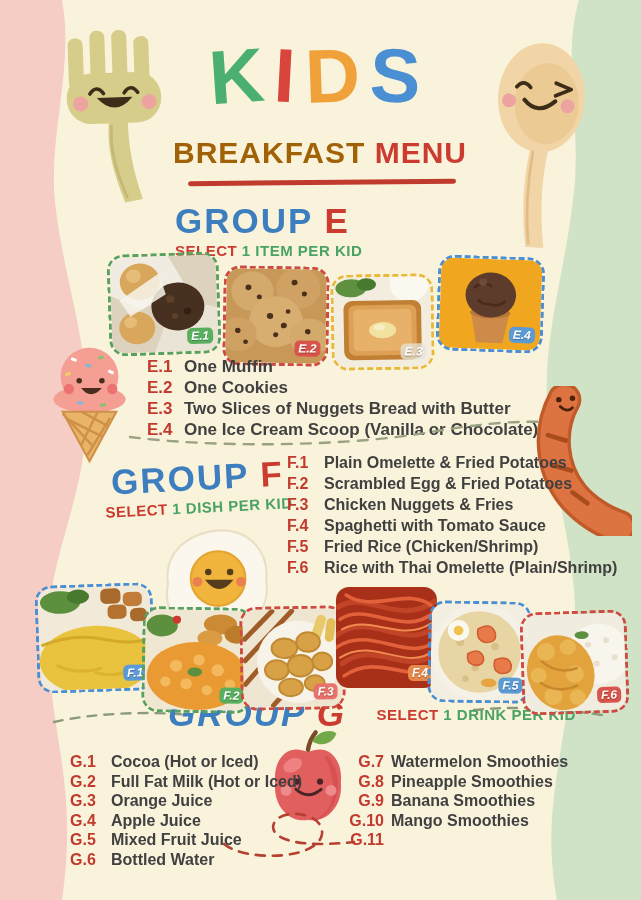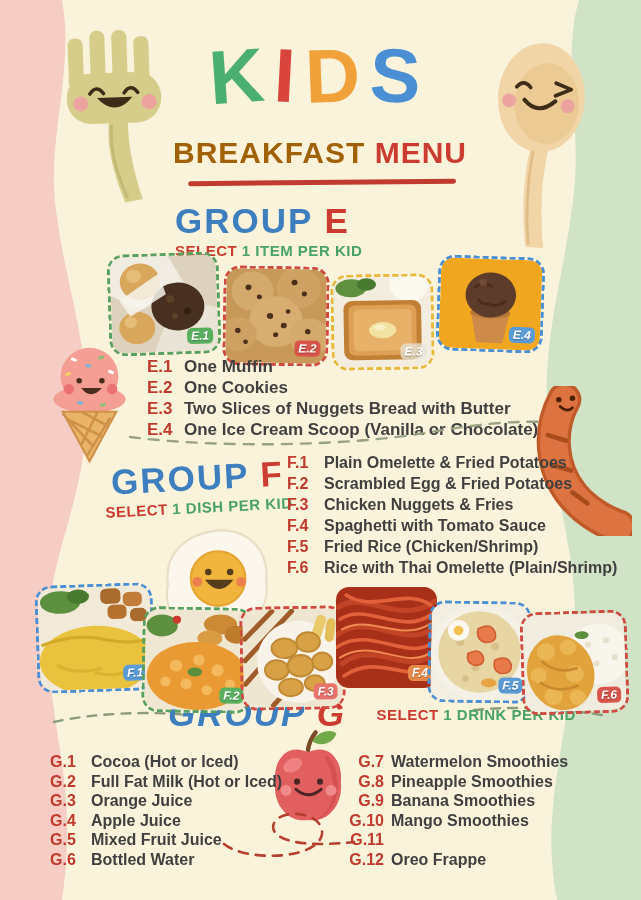--- a/index.html
+++ b/index.html
@@ -32,21 +32,21 @@
   .ghead-g .group-sub{display:inline-block;margin-left:26px;font-size:15px;vertical-align:6px;}
   
   .menu-list .row{display:flex;align-items:baseline;}
   .mid{color:#c13a2e;flex:0 0 auto;margin-right:7px;}
   .mtx{color:#404040;}
   .list-e{left:147px;top:356px;font-size:17px;line-height:21px;}
   .list-e .mid{width:30px;}
   .list-f{left:287px;top:452px;font-size:16px;line-height:21px;}
   .list-f .mid{width:30px;}
   .list-g{font-size:16px;line-height:19.5px;}
-  .list-gl{left:50px;top:752px;}
+  .list-gl{left:70px;top:752px;}
   .list-gr{left:342px;top:752px;text-align:right;}
   .list-gl .mid{width:34px;}
   .list-gr .mid{width:42px;}
   
   .tile{position:absolute;border-radius:17px;border:3px dashed transparent;}
   .tile svg{display:block;width:100%;height:100%;border-radius:13px;}
   .badge{position:absolute;right:5px;bottom:7px;color:#fff;font-size:12px;font-style:italic;
          padding:0 4px;border-radius:5px;line-height:16px;text-shadow:0 1px 1px rgba(0,0,0,.3);}
   .bd-green{border-color:#58a05e;}  .bg-green{background:#58b05e;}
   .bd-red{border-color:#cf4a41;}    .bg-red{background:#d9544a;}
@@ -459,17 +459,13 @@
       <span class="mid">G.9</span>
       <span class="mtx">Banana Smoothies</span>
     </div>
   <div class="row">
       <span class="mid">G.10</span>
       <span class="mtx">Mango Smoothies</span>
     </div>
   <div class="row">
       <span class="mid">G.11</span>
     </div>
-  <div class="row">
-      <span class="mid">G.12</span>
-      <span class="mtx">Oreo Frappe</span>
-    </div>
 </div>
 
 </body></html>

